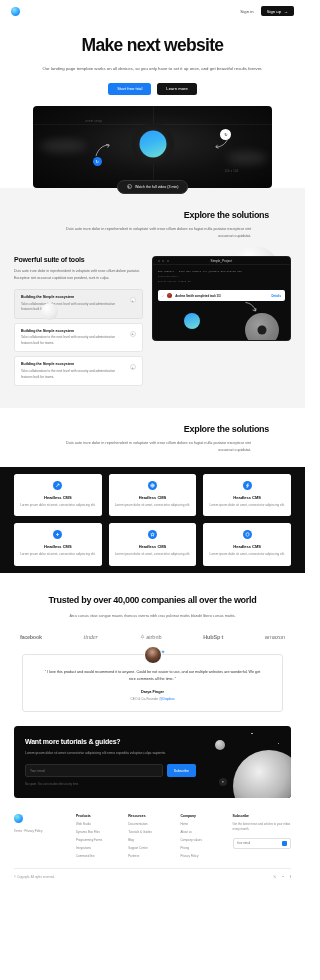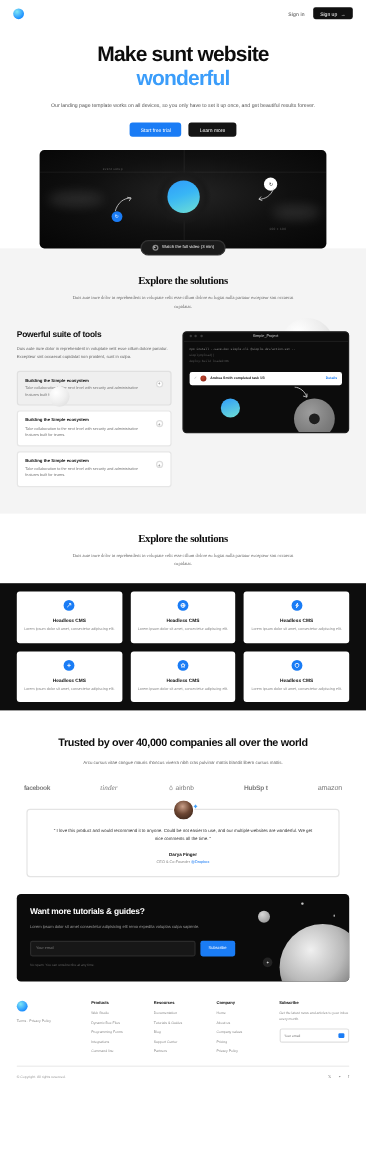--- a/index.html
+++ b/index.html
@@ -62,21 +62,21 @@
   .play-t { width:0; height:0; border-left:2px solid #bbb; border-top:1.3px solid transparent; border-bottom:1.3px solid transparent; margin-left:.5px; }
 
   .bubble { position:absolute; border-radius:50%; }
   .bub-big { right:-6px; top:140px; width:44px; height:44px;
     background:radial-gradient(circle at 32% 28%, #fff 0%, #ededed 45%, #cfcfcf 100%); }
   .bub-sm { left:8px; top:197px; width:17px; height:17px;
     background:radial-gradient(circle at 34% 30%, #fff 0%, #efefef 50%, #d8d8d8 100%); }
 
   
   .sec-grey { background:#f4f4f4; padding:22px 0 0; }
-  .sec-head { text-align:center; padding:0 36px;font-family:Liberation Serif, serif; }
+  .sec-head { text-align:right; padding:0 36px; }
   .sec-head h2 { font-size:9px; font-weight:700; letter-spacing:-.3px; }
   .sec-head p { font-size:3.8px; color:#666; line-height:1.9; margin-top:6px; padding:0 18px; }
 
   
   .tools { display:flex; gap:9px; padding:16px 14px 22px; align-items:flex-start; }
   .tools-left { width:48%; }
   .tools-left h3 { font-size:7px; font-weight:700; letter-spacing:-.2px; }
   .tools-left > p { font-size:3.5px; color:#666; line-height:1.85; margin-top:5px; }
   .acc { margin-top:8px; display:flex; flex-direction:column; gap:4px; }
   .acc-item { background:#fff; border:.5px solid #e6e6e6; border-radius:2.5px;
@@ -208,22 +208,21 @@
       <span class="signin">Sign in</span>
       <button class="signup">
         <span>Sign up</span>
         <span class="arr">→</span>
       </button>
     </div>
   </div>
 
   <div class="hero">
     <h1>
-      <span>Make sunt website</span>
-      <span class="blue">wonderful</span>
+      <span>Make next website</span>
     </h1>
     <p>Our landing page template works on all devices, so you only have to set it up once, and get beautiful results forever.</p>
     <div class="hero-btns">
       <button class="btn-primary">Start free trial</button>
       <button class="btn-dark">Learn more</button>
     </div>
   </div>
 
   <div class="video-wrap">
     <div class="video">

